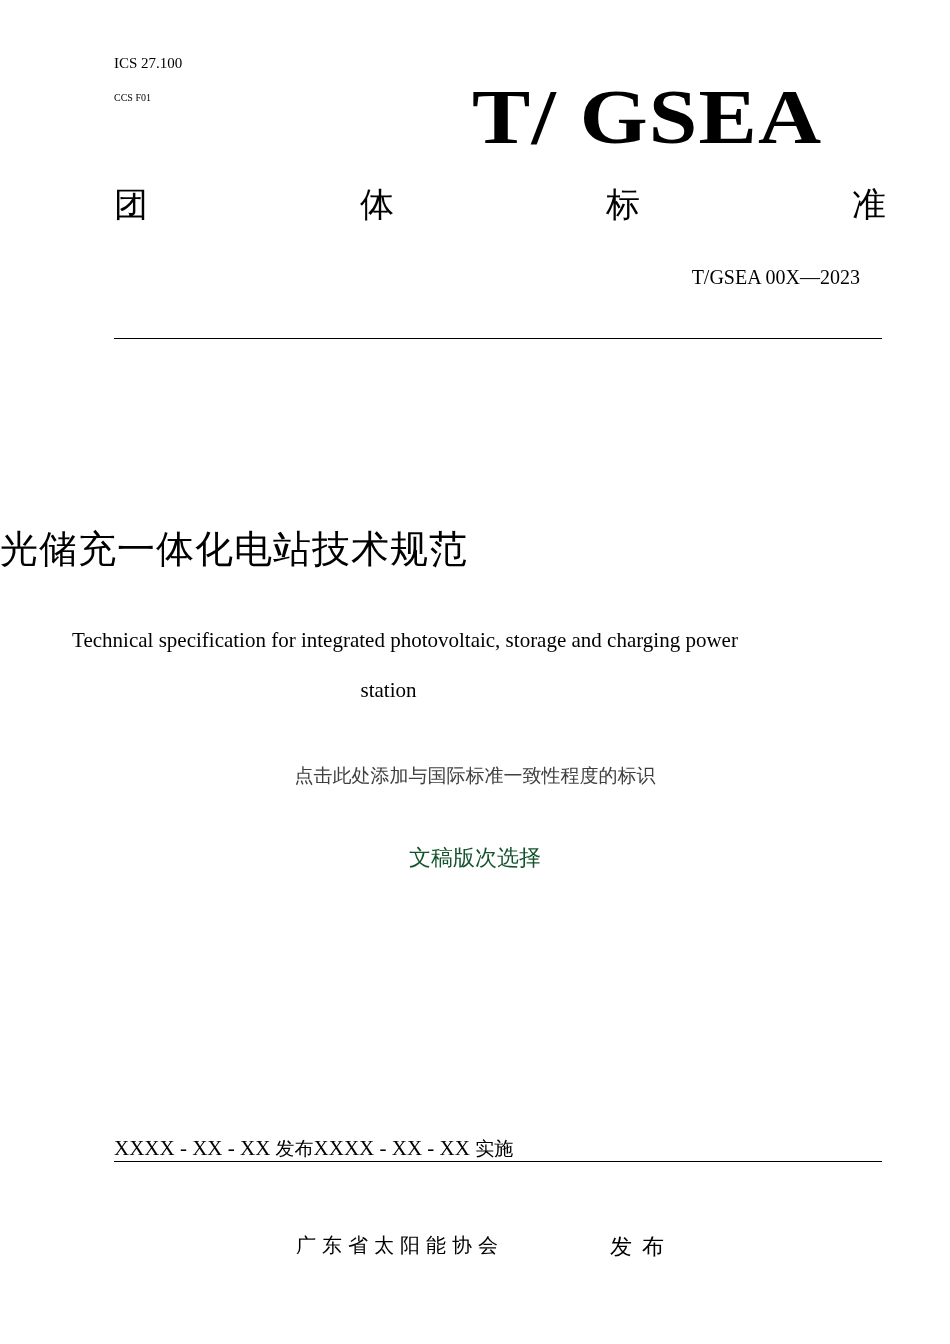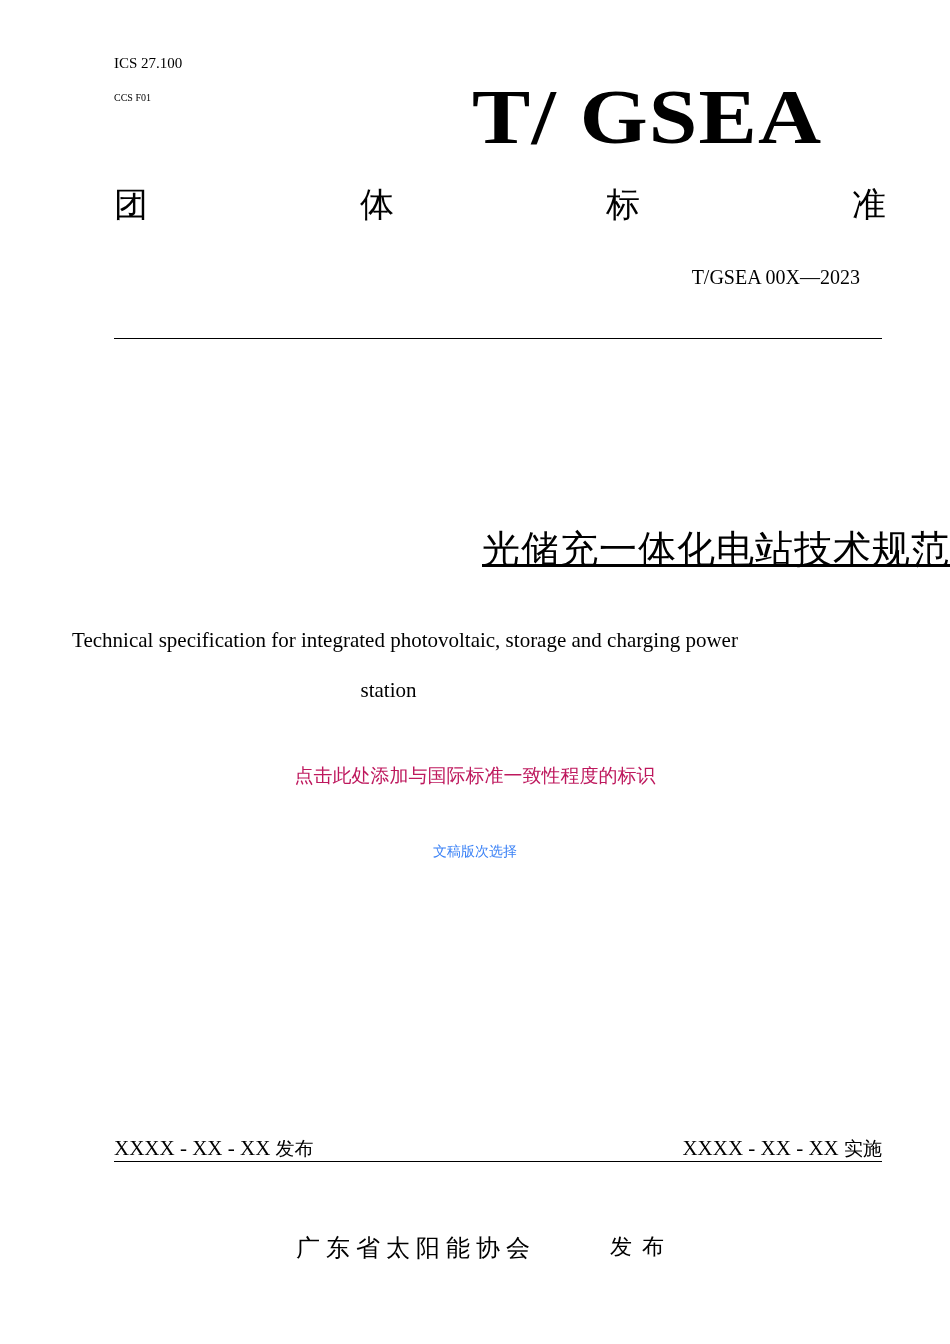--- a/index.html
+++ b/index.html
@@ -12,34 +12,34 @@
     #ccs { left: 114px; top: 92px; font-size: 10px; }
 
     #brand { left: 472px; top: 78px; width: 390px; font-size: 78px; font-weight: bold; letter-spacing: 1px; line-height: 1; white-space: nowrap; transform: scaleX(1.12); transform-origin: left top; }
 
     #group-std { left: 114px; top: 186px; width: 772px; display: flex; justify-content: space-between; font-size: 34px; line-height: 1.1; }
 
     #std-no { right: 90px; top: 266px; font-size: 20px; }
 
     #top-rule { left: 114px; top: 338px; width: 768px; height: 0; border-top: 1.5px solid #000; }
 
-    #title-cn { left: 0; width: 950px; top: 524px; text-align: right; font-size: 38px; letter-spacing: 1px; text-decoration: underline; }
+    #title-cn { left: 0; width: 950px; top: 524px; text-align: left; font-size: 38px; letter-spacing: 1px; }
 
     #title-en-1 { left: 0; width: 810px; top: 628px; text-align: center; font-size: 21px; }
     #title-en-2 { left: 0; width: 777px; top: 678px; text-align: center; font-size: 21px; }
 
-    #conformity { left: 0; width: 950px; top: 763px; text-align: center; font-size: 19px; color: #be185d; }
-    #draft-version { left: 0; width: 950px; top: 843px; text-align: center; font-size: 14px; color: #3b82f6; }
+    #conformity { left: 0; width: 950px; top: 763px; text-align: center; font-size: 19px; color: #404040; }
+    #draft-version { left: 0; width: 950px; top: 843px; text-align: center; font-size: 22px; color: #14532d; }
 
-    #date-row { left: 114px; top: 1137px; width: 768px; display: flex; justify-content: space-between; font-size: 21px; line-height: 1.1; }
+    #date-row { left: 114px; top: 1137px; width: 768px; display: flex; font-size: 21px; line-height: 1.1; }
     #date-row .d { white-space: nowrap; }
     #date-row .d .cn { font-family: "DejaVu Sans", sans-serif; font-size: 19px; }
     #bottom-rule { left: 114px; top: 1161px; width: 768px; height: 0; border-top: 1.5px solid #000; }
 
-    #publisher { left: 296px; top: 1232px; font-size: 24px; letter-spacing: 6px; }
+    #publisher { left: 296px; top: 1232px; font-size: 20px; letter-spacing: 6px; }
     #publish-label { left: 610px; top: 1232px; font-size: 22px; letter-spacing: 10px; }
   </style>
 </head>
 <body>
 
 <div>
 
   <div id="ics" class="abs serif">ICS  27.100</div>
   <div id="ccs" class="abs serif">CCS F01</div>
 

